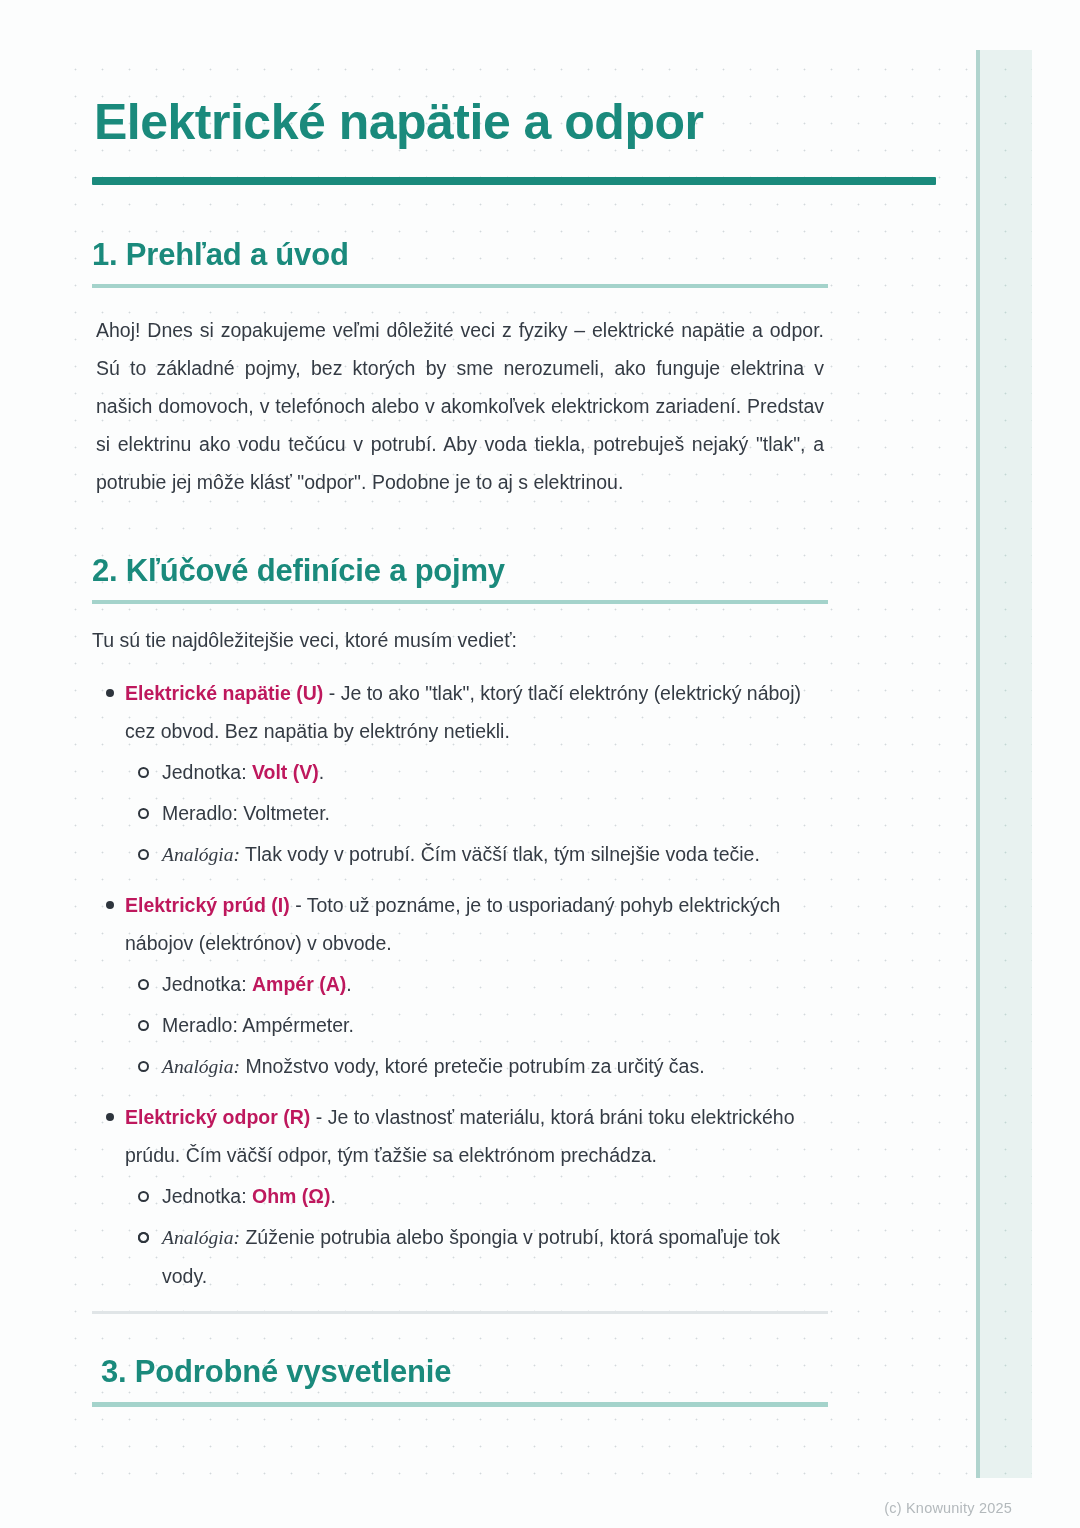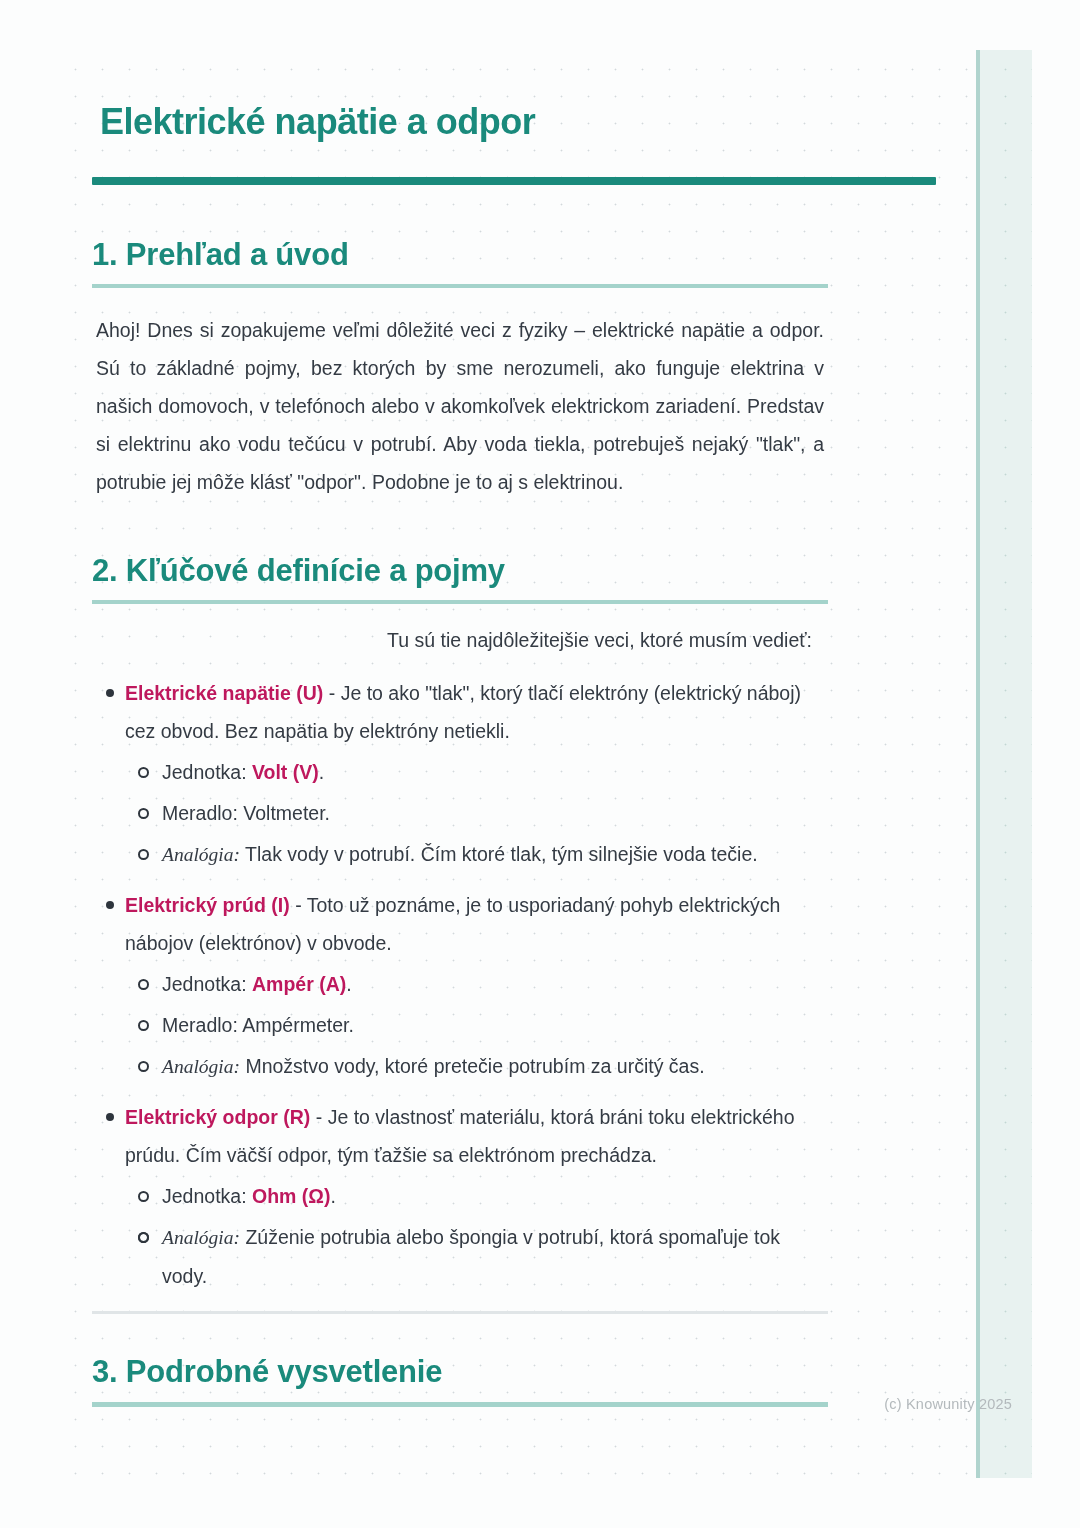--- a/index.html
+++ b/index.html
@@ -6,43 +6,43 @@
   body{font-family:"Liberation Sans","DejaVu Sans",sans-serif;}
   .page{position:relative;width:1080px;height:1528px;background:#fcfdfd;overflow:hidden;}
   .dots{position:absolute;left:50px;top:50px;width:982px;height:1440px;
         background-image:radial-gradient(circle 1.2px, #d2d8db 55%, rgba(210,216,219,0) 100%);
         background-size:27px 27px;background-position:12px 6px;pointer-events:none;}
   .side-band{position:absolute;left:976px;top:50px;width:56px;height:1428px;
         background-color:var(--band,#e8f2f0);
         background-image:radial-gradient(circle 1.2px, #c2d6d2 55%, rgba(194,214,210,0) 100%);
         background-size:27px 27px;background-position:12px 6px;
         border-left:4px solid var(--band_edge,#b0d4ce);box-sizing:border-box;}
-  .watermark{position:absolute;right:68px;top:1396px;z-index:3;
+  .watermark{position:absolute;right:68px;top:1500px;z-index:3;
         font-size:14.5px;color:var(--watermark,#b3b9bc);letter-spacing:.2px;}
   .content{position:absolute;left:92px;top:0;width:736px;z-index:2;color:var(--text,#343b44);}
-  h1.title{margin:94px 8px 0;font-size:36px;line-height:56px;font-weight:800;
+  h1.title{margin:94px 2px 0;font-size:50px;line-height:56px;font-weight:800;
         color:var(--accent,#1a8a7c);letter-spacing:-.5px;white-space:nowrap;}
   .title-rule{width:844px;height:8px;background:var(--accent,#1a8a7c);margin-top:27px;border-radius:1px;}
   h2.section{margin:50px 0 0;font-size:31px;line-height:40px;font-weight:700;
         color:var(--accent,#1a8a7c);letter-spacing:-.2px;}
   .h-underline{width:736px;height:4px;background:var(--underline,#a4d3cb);margin-top:9px;}
   .body{font-size:19.5px;line-height:38px;}
   p.lead{margin:23px 4px 0;text-align:justify;}
-  p.intro{margin:17px 16px 0;text-align:right;}
+  p.intro{margin:17px 0 0;}
   .terms{margin-top:15px;}
   .term{margin-bottom:12px;}
   .term-main{position:relative;padding-left:33px;}
   .marker{position:absolute;display:block;}
   .marker.dot{left:14px;top:15px;width:8px;height:8px;border-radius:50%;background:#2e353d;}
   .sub{position:relative;padding-left:70px;margin-top:3px;}
   .marker.ring{left:46px;top:14px;width:7px;height:7px;border:2px solid #2e353d;border-radius:50%;background:transparent;}
   .term b, .term-main b{font-weight:700;color:#be185d;}
   .term i{font-style:italic;font-family:Liberation Serif, serif;}
   .divider{width:736px;height:3px;background:var(--divider,#e0e5e7);margin-top:16px;}
-  h2.last{margin-top:38px;}
+  h2.last{margin-top:38px;margin-left:9px;}
   .h-underline.bottom{height:5px;margin-top:10px;}
 </style>
 </head>
 <body>
 
 <div class="page">
   <div class="dots"></div>
   <div class="side-band"></div>
   <div class="watermark">(c) Knowunity 2025</div>
 
@@ -72,21 +72,21 @@
           <div class="sub body">
             <span class="marker ring"></span>
             <span>Jednotka: </span><b>Volt (V)</b><span>.</span>
           </div>
           <div class="sub body">
             <span class="marker ring"></span>
             <span>Meradlo: Voltmeter.</span>
           </div>
           <div class="sub body">
             <span class="marker ring"></span>
-            <i>Analógia:</i><span> Tlak vody v potrubí. Čím ktoré tlak, tým silnejšie voda tečie.</span>
+            <i>Analógia:</i><span> Tlak vody v potrubí. Čím väčší tlak, tým silnejšie voda tečie.</span>
           </div>
         </div>
 
         <div class="term">
           <div class="term-main body">
             <span class="marker dot"></span>
             <b>Elektrický prúd (I)</b><span> - Toto už poznáme, je to usporiadaný pohyb elektrických nábojov (elektrónov) v obvode.</span>
           </div>
           <div class="sub body">
             <span class="marker ring"></span>

